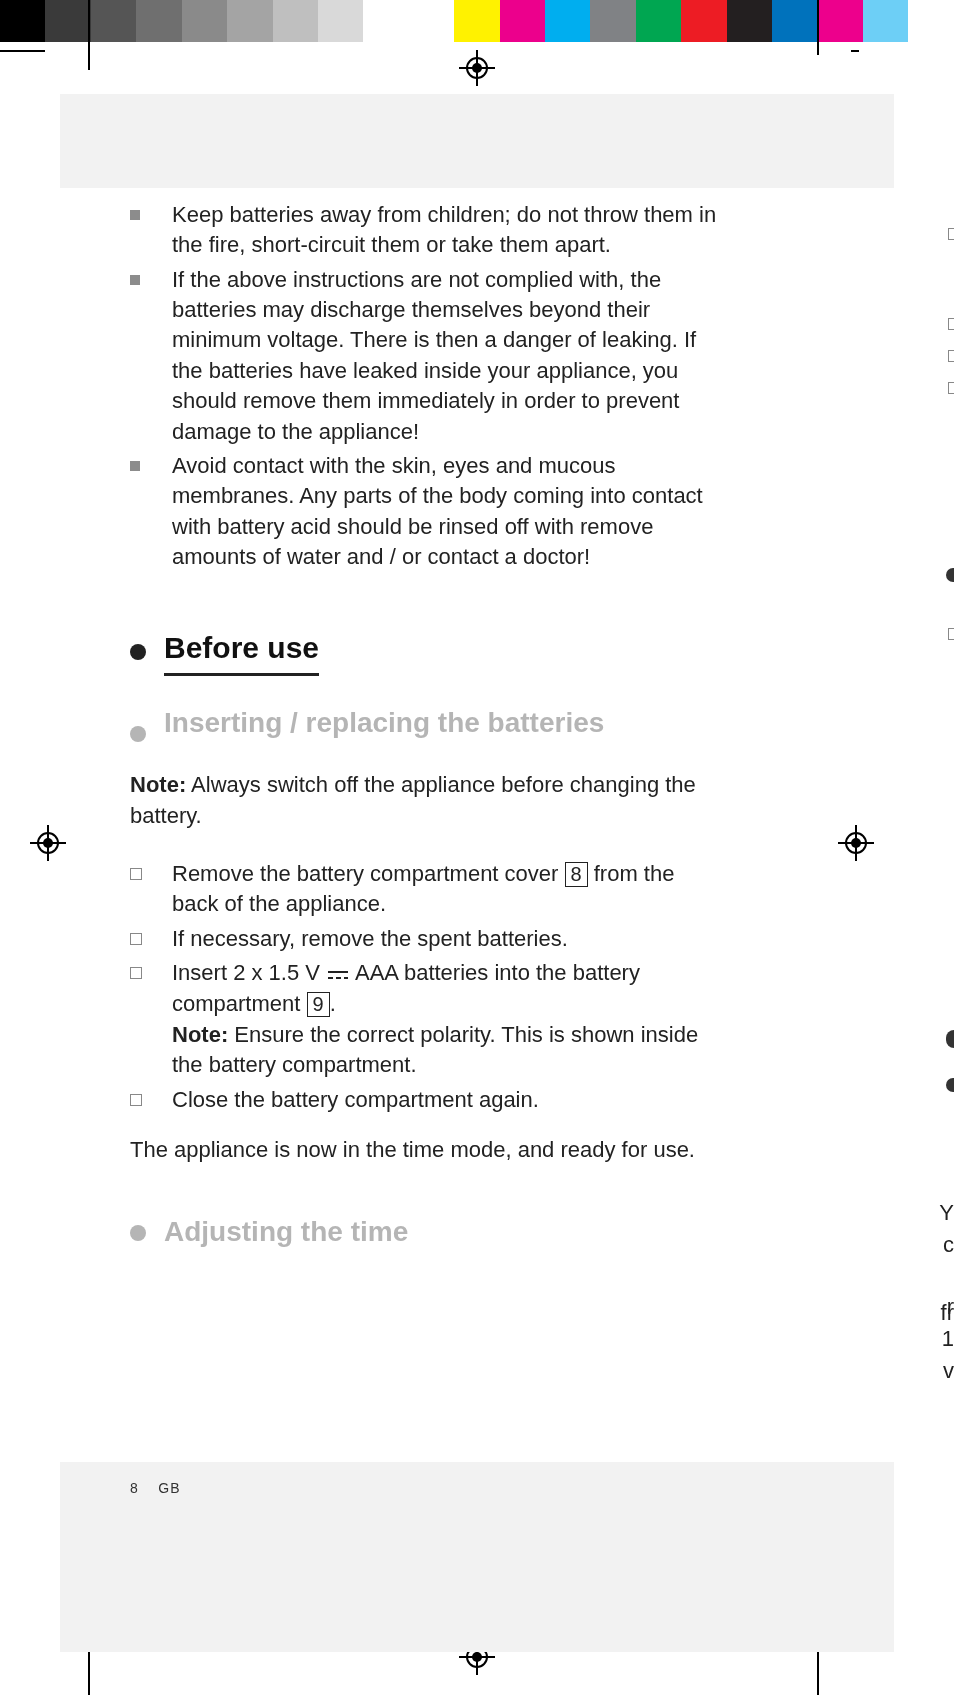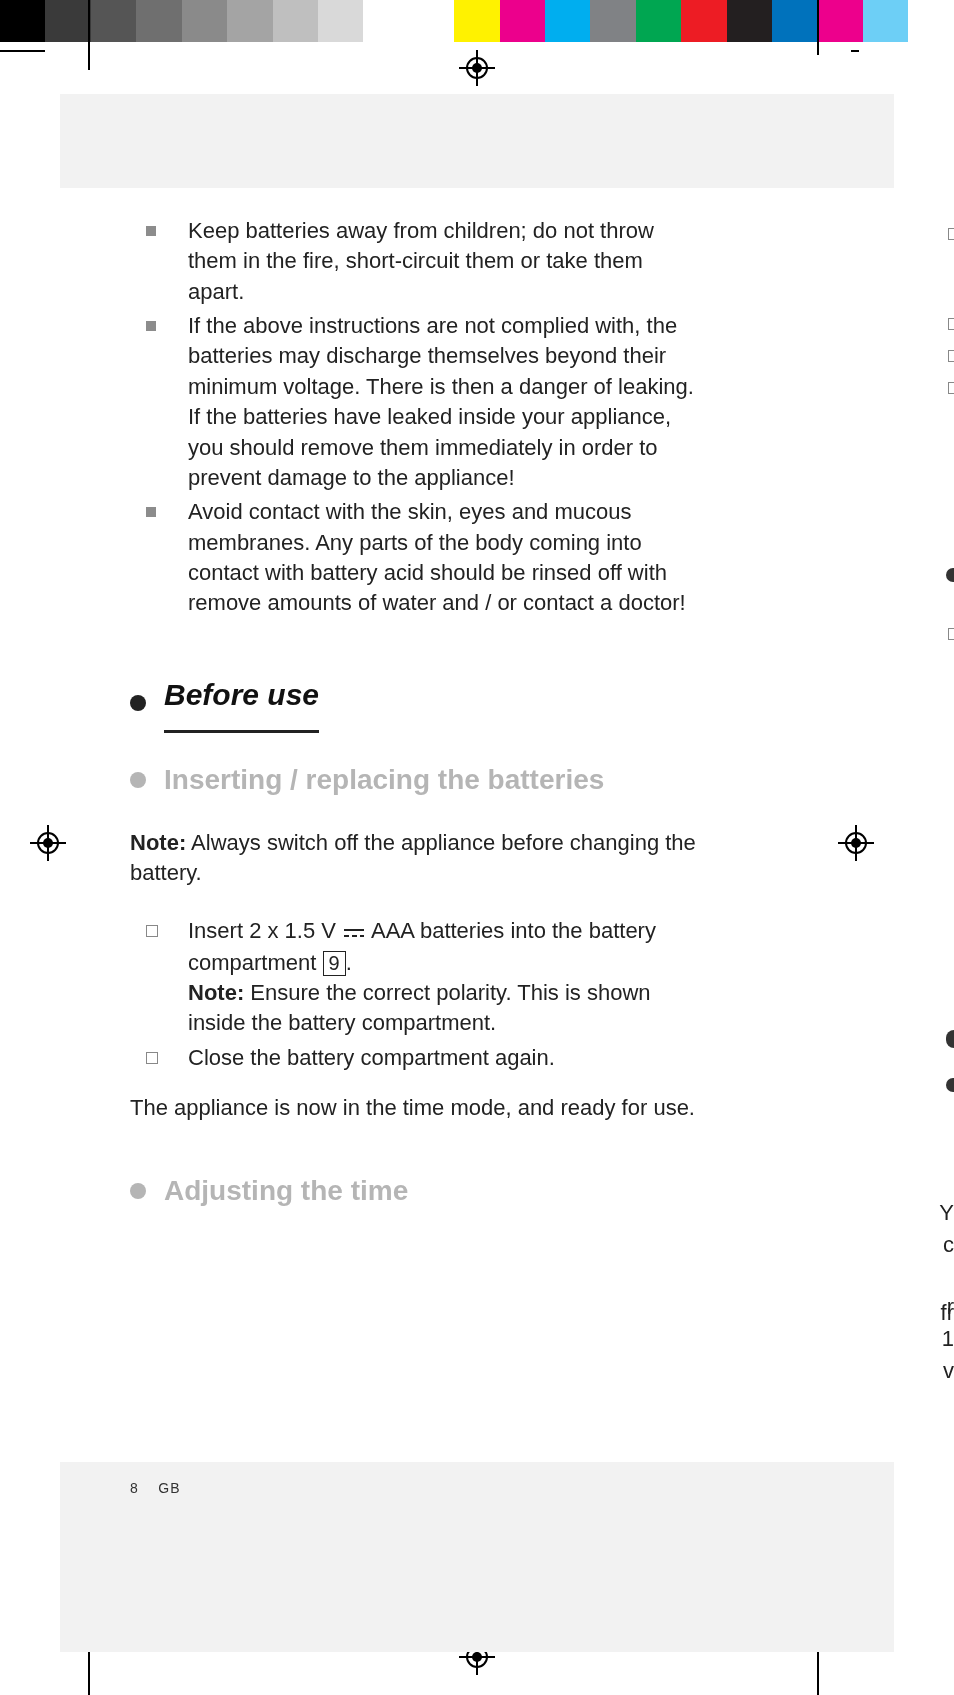--- a/index.html
+++ b/index.html
@@ -49,21 +49,21 @@
     top: 200px;
     left: 130px;
     width: 590px;
     font-size: 22px;
     line-height: 1.38;
     color: #222;
   }
   .bullet-list, .step-list {
     list-style: none;
     padding: 0;
-    margin: 16px;
+    margin: 0;
   }
   .bullet-list li, .step-list li {
     position: relative;
     padding-left: 42px;
     margin-bottom: 4px;
   }
   .bullet-list li::before {
     content: '';
     position: absolute;
     left: 0; top: 10px;
@@ -88,22 +88,21 @@
   .section-bullet {
     width: 16px; height: 16px; border-radius: 50%;
     background: #222;
     flex-shrink: 0;
   }
   .section-head.large .section-title {
     font-size: 30px;
     font-weight: 800;
     color: #111;
     border-bottom: 3px solid #222;
-    padding-bottom: 15px;
-    font-style: italic;
+    padding-bottom: 4px;
   }
   .section-head.sub .section-bullet { background: #b5b5b5; }
   .section-head.sub .section-title {
     font-size: 28px;
     font-weight: 800;
     color: #b5b5b5;
   }
   .para { margin-top: 16px; }
   .para.gap-top-lg { margin-top: 20px; }
   .bold { font-weight: 700; }
@@ -231,30 +230,36 @@
     <li><span>Keep batteries away from children; do not throw them in the fire, short-circuit them or take them apart.</span></li>
     <li><span>If the above instructions are not complied with, the batteries may discharge themselves beyond their minimum voltage. There is then a danger of leaking. If the batteries have leaked inside your appliance, you should remove them immediately in order to prevent damage to the appliance!</span></li>
     <li><span>Avoid contact with the skin, eyes and mucous membranes. Any parts of the body coming into contact with battery acid should be rinsed off with remove amounts of water and / or contact a doctor!</span></li>
   </ul>
 
   <div class="section-head large">
     <div class="section-bullet"></div>
     <div class="section-title">Before use</div>
   </div>
 
-  <div class="section-head sub" style="margin-top:18px;margin-bottom:28px;">
+  <div class="section-head sub" style="margin-top:18px;margin-bottom:28px;align-items:flex-end;">
     <div class="section-bullet"></div>
     <div class="section-title">Inserting / replacing the batteries</div>
   </div>
 
   <p class="para">
     <span class="bold">Note:</span><span> Always switch off the appliance before changing the battery.</span>
   </p>
 
   <ul class="step-list" style="margin-top:28px;">
+    <li>
+      <span>Remove the battery compartment cover </span><span class="boxed-num">8</span><span> from the back of the appliance.</span>
+    </li>
+    <li>
+      <span>If necessary, remove the spent batteries.</span>
+    </li>
     <li>
       <span>Insert 2 x 1.5 V</span>
       <span class="dc-symbol"><svg width="24" height="12" viewBox="0 0 24 12">
             <line x1="2" y1="3" x2="22" y2="3" stroke="#222" stroke-width="2"></line>
             <line x1="2" y1="9" x2="7" y2="9" stroke="#222" stroke-width="2"></line>
             <line x1="10" y1="9" x2="15" y2="9" stroke="#222" stroke-width="2"></line>
             <line x1="18" y1="9" x2="22" y2="9" stroke="#222" stroke-width="2"></line>
           </svg></span>
       <span> AAA batteries into the battery compartment </span><span class="boxed-num">9</span><span>.</span>
       <br>

